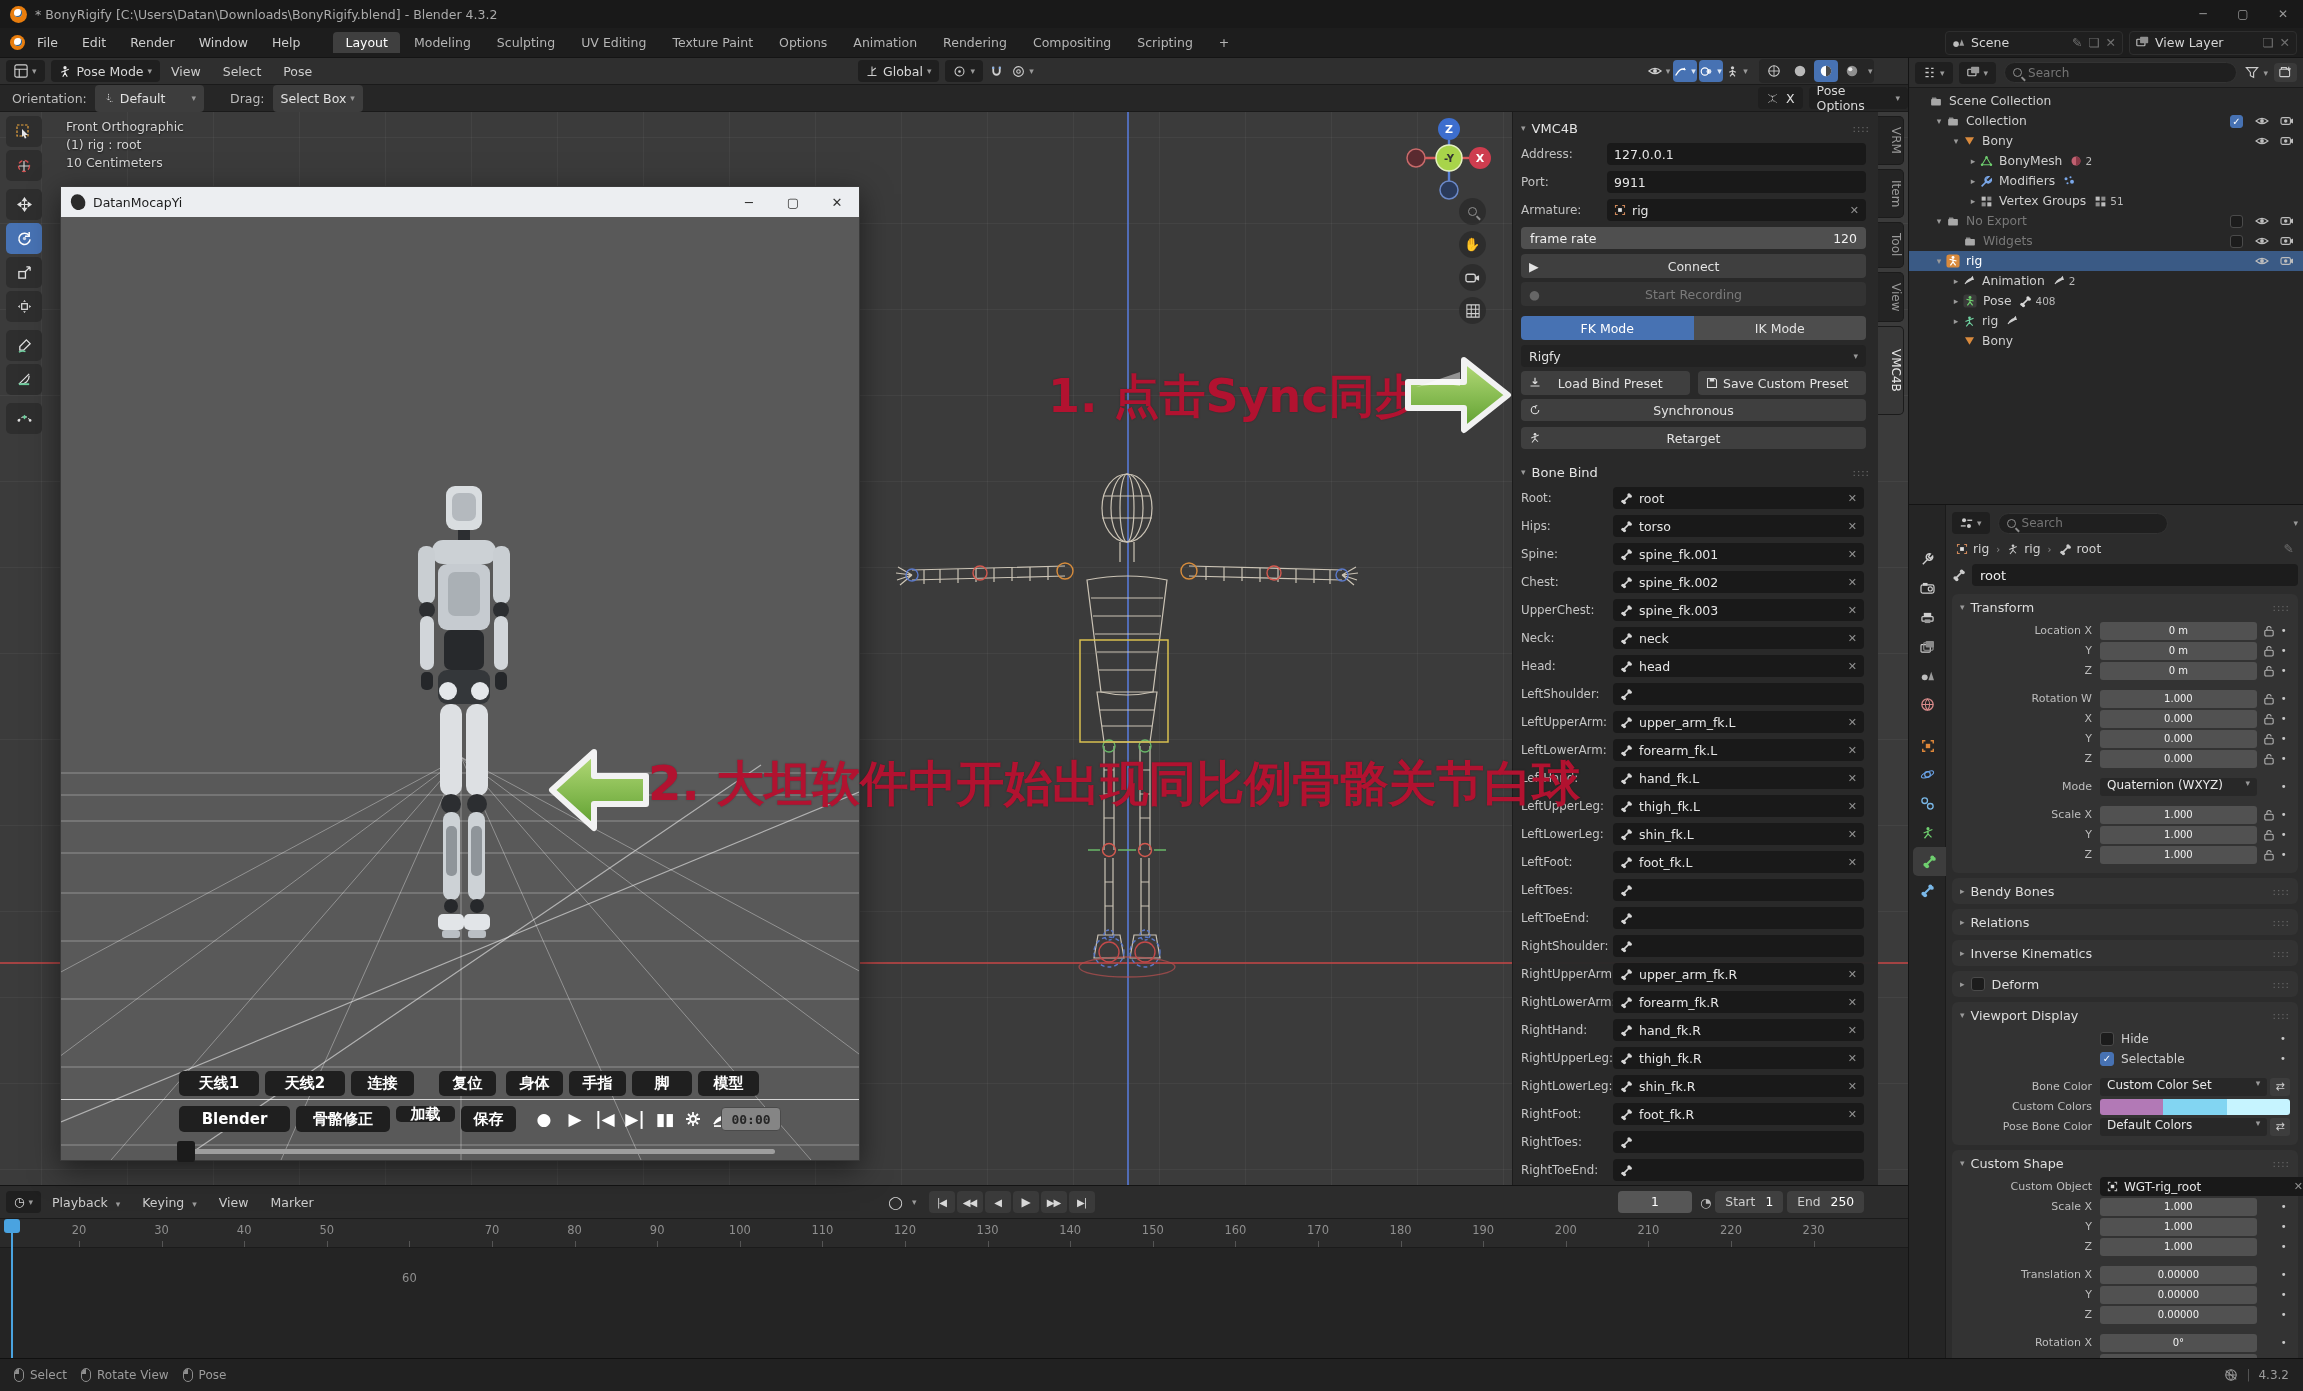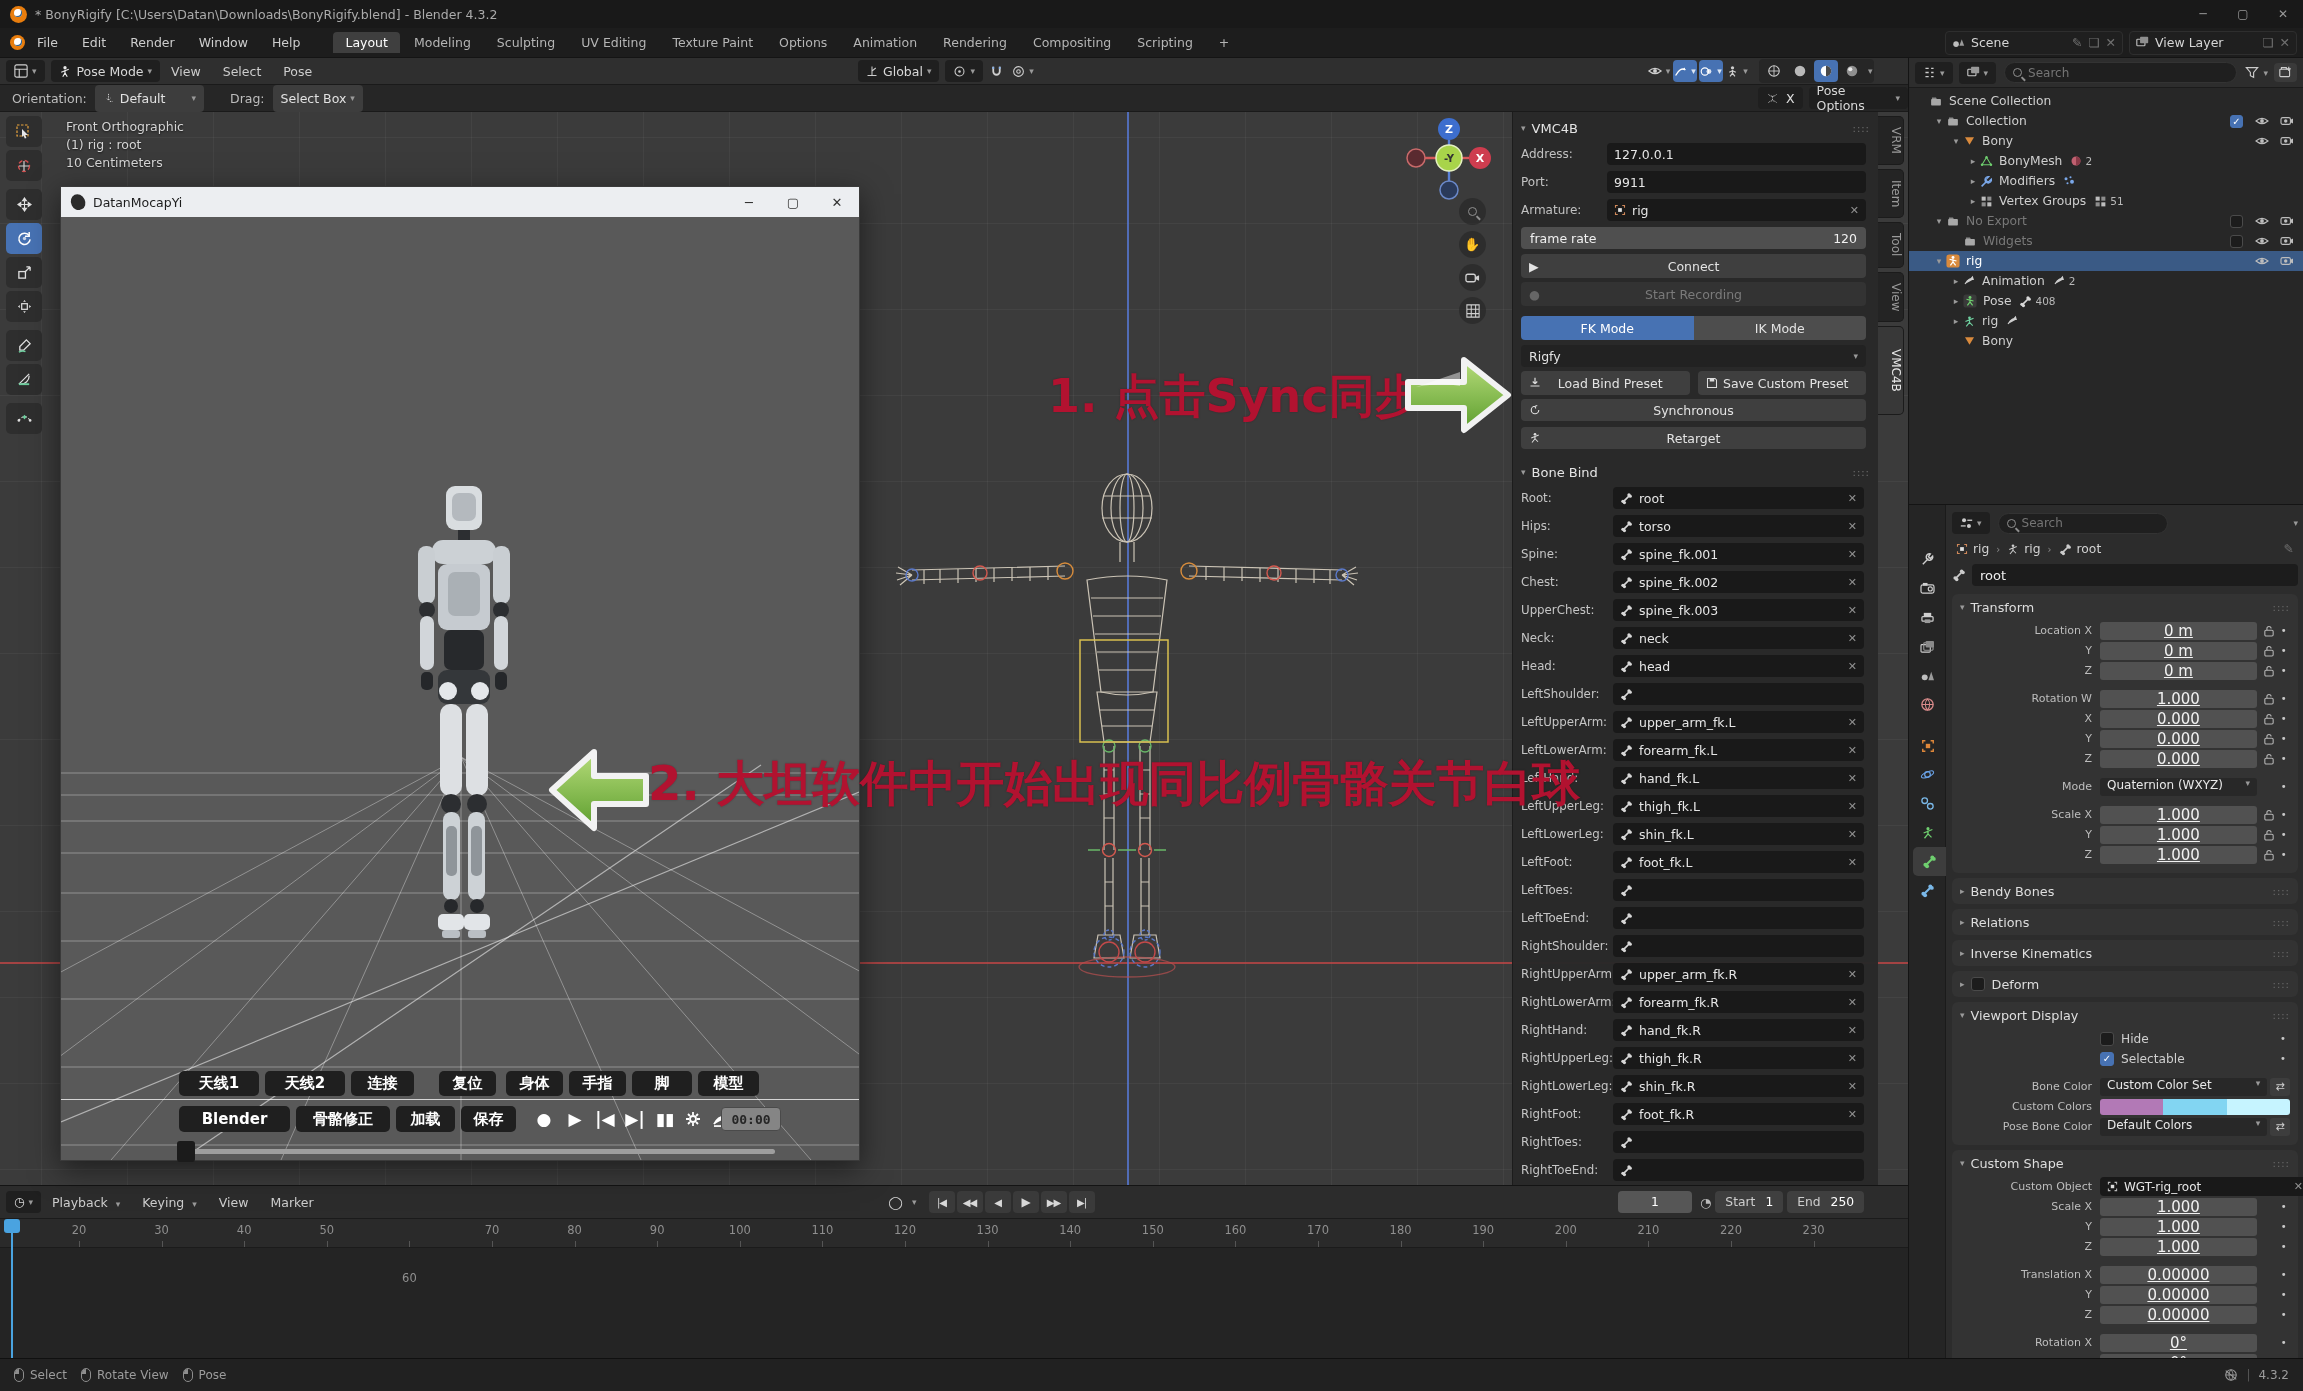--- a/index.html
+++ b/index.html
@@ -113,21 +113,21 @@
   .crumb .sep { color:#8a8a8a; margin:0 7px; font-size:10px; }
   #bone-name-row { display:flex; align-items:center; height:28px; }
   #bone-name { flex:1; height:22px; background:#1c1c1c; border-radius:4px; color:#eee; display:flex; align-items:center; padding:0 8px; margin-left:6px; }
   .panel { background:#333; border-radius:6px; margin-top:5px; padding-bottom:8px; }
   .panel.bar { padding-bottom:0; }
   .panel-hdr { display:flex; align-items:center; height:26px; padding:0 8px; color:#dedede; font-size:12.8px; }
   .panel-hdr .dots { margin-left:auto; color:#6b6b6b; font-size:10px; letter-spacing:1px; }
   .prow { display:flex; align-items:center; height:19px; margin:1px 8px 1px 0; }
   .prow.gap { margin-top:9px; }
   .prow .plab { width:148px; text-align:right; color:#bdbdbd; font-size:11px; padding-right:8px; flex:0 0 auto; }
-  .pfield { width:172px; height:18px; background:#515151; border-radius:3px; color:#f2f2f2; font-size:15px; display:flex; align-items:center; justify-content:center;text-decoration:underline; }
+  .pfield { width:172px; height:18px; background:#515151; border-radius:3px; color:#f2f2f2; font-size:10px; display:flex; align-items:center; justify-content:center; }
   .pdrop { width:172px; height:18px; background:#282828; border-radius:3px; color:#e8e8e8; font-size:12px; display:flex; align-items:flex-start; padding:0 7px; }
   .pdrop .caret { margin-left:auto; }
   .lock { width:18px; display:flex; justify-content:center; margin-left:4px; }
   .anim-dot { width:14px; text-align:center; color:#c9c9c9; font-size:10px; }
   .chk { width:14px; height:14px; border-radius:3px; background:#1c1c1c; border:1px solid #4a4a4a; display:flex; align-items:center; justify-content:center; font-size:10px; color:#fff; }
   .chk.on { background:#4772b3; border-color:#4772b3; }
   .swatches { width:200px; height:16px; display:flex; border-radius:3px; overflow:hidden; }
   .swatches div { flex:1; }
   .swap-btn { width:22px; height:18px; background:#3d3d3d; border-radius:3px; color:#ccc; display:flex; align-items:center; justify-content:center; font-size:11px; margin-left:3px; }
 
@@ -1070,21 +1070,21 @@
       <div class="mc-btn" style="left: 378px; top: 884px; width: 57px;">复位</div>
       <div class="mc-btn" style="left: 445px; top: 884px; width: 57px;">身体</div>
       <div class="mc-btn" style="left: 508px; top: 884px; width: 57px;">手指</div>
       <div class="mc-btn" style="left: 571px; top: 884px; width: 60px;">脚</div>
       <div class="mc-btn" style="left: 637px; top: 884px; width: 61px;">模型</div>
     </div>
   <div style="position:absolute;left:0;top:912px;width:798px;height:1px;background:rgba(255,255,255,.75)"></div>
   <div id="mocap-row2">
       <div class="mc-btn" style="left: 118px; top: 919px; width: 111px; height: 26px;">Blender</div>
       <div class="mc-btn" style="left: 235px; top: 919px; width: 94px; height: 26px;">骨骼修正</div>
-      <div class="mc-btn" style="left: 335px; top: 919px; width: 59px; height: 26px;">加载</div>
+      <div class="mc-btn" style="left: 335px; top: 919px; width: 59px; height: 16px;">加载</div>
       <div class="mc-btn" style="left: 400px; top: 919px; width: 55px; height: 26px;">保存</div>
       <div class="transport" style="left: 469px; top: 919px; width: 28px;">●</div>
       <div class="transport" style="left: 500px; top: 919px; width: 28px;">▶</div>
       <div class="transport" style="left: 530px; top: 919px; width: 28px;">|◀</div>
       <div class="transport" style="left: 560px; top: 919px; width: 28px;">▶|</div>
       <div class="transport" style="left: 590px; top: 919px; width: 28px;">▮▮</div>
       <div class="transport" style="left: 618px; top: 919px; width: 28px;">
         <svg width="16" height="16" viewBox="0 0 16 16">
           <circle cx="8" cy="8" r="3" fill="none" stroke="#fff" stroke-width="1.8"></circle>
           <path d="M8 1 V4 M8 12 V15 M1 8 H4 M12 8 H15 M3 3 L5 5 M11 11 L13 13 M13 3 L11 5 M5 11 L3 13" stroke="#fff" stroke-width="1.8"></path>

